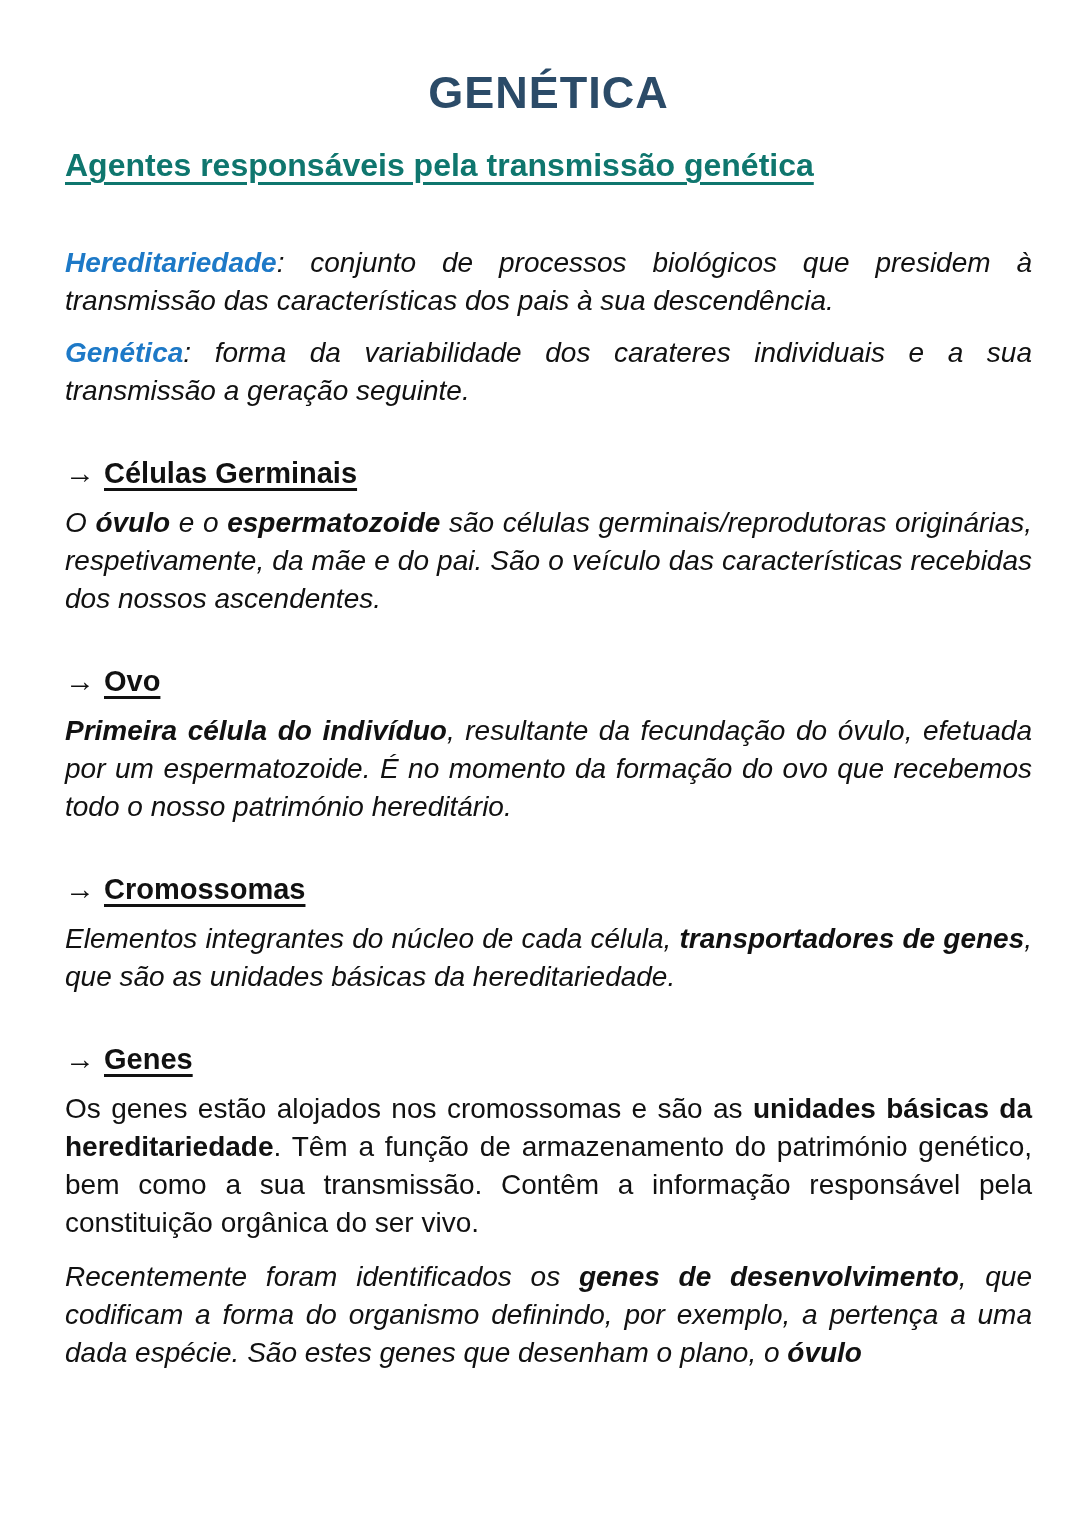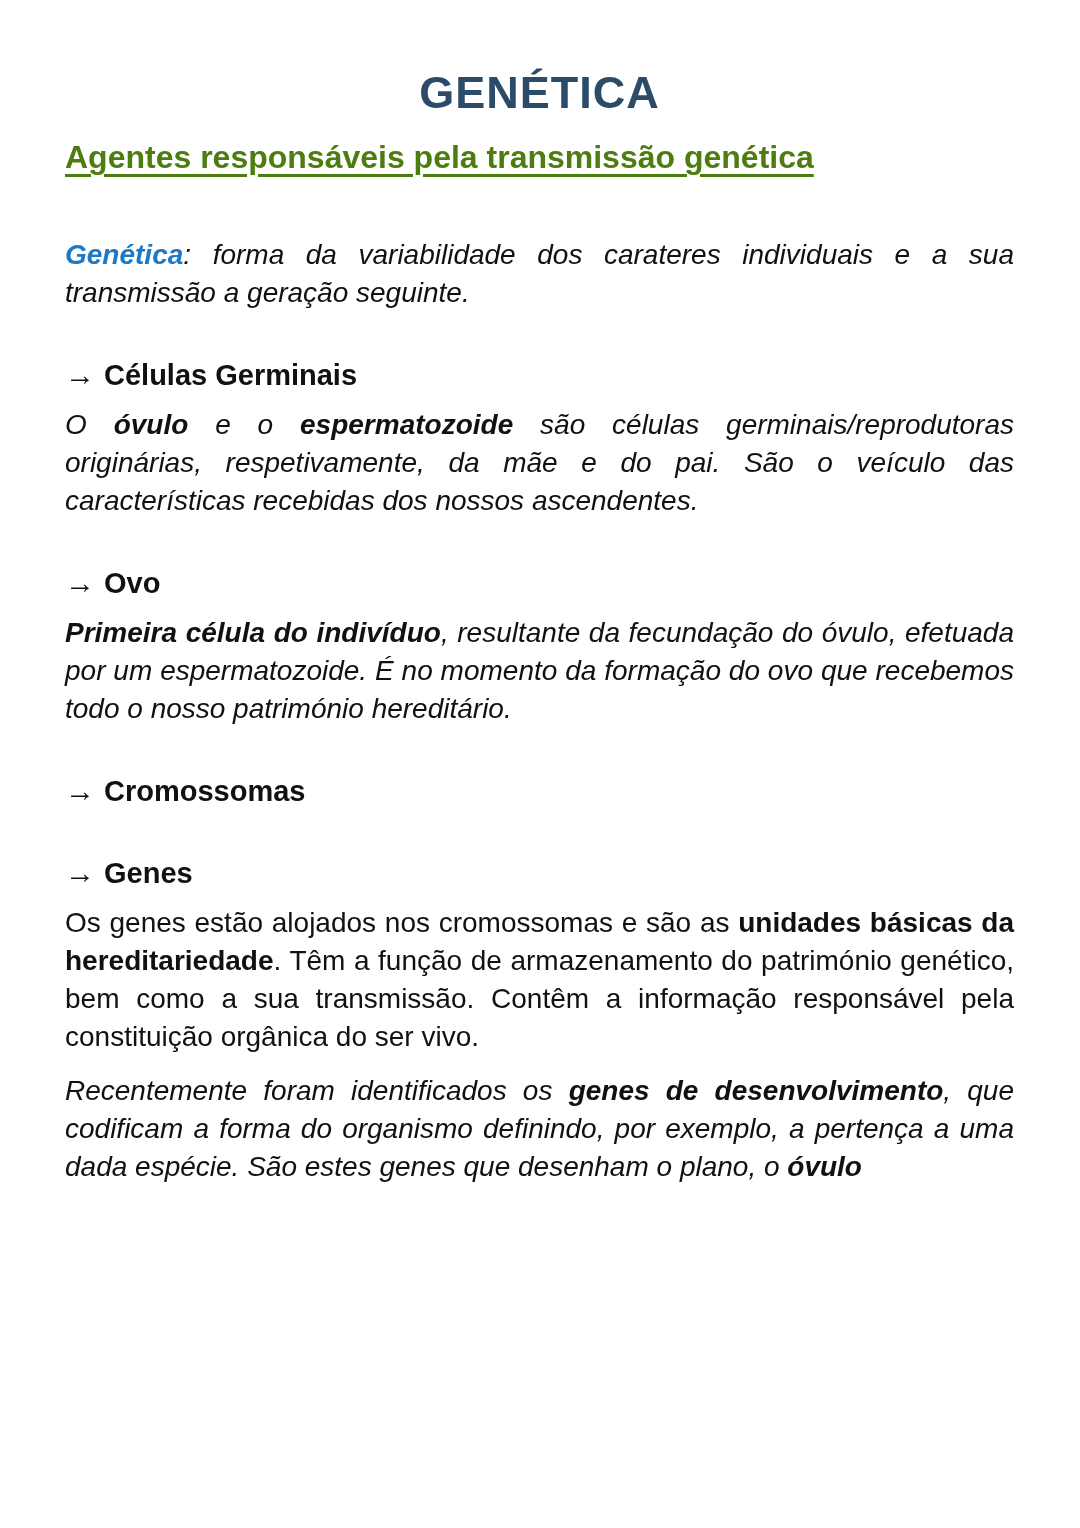--- a/index.html
+++ b/index.html
@@ -1,41 +1,41 @@
 <!DOCTYPE html>
 <html lang="pt"><head>
 <meta charset="utf-8">
 <style>
   html, body { margin: 0; padding: 0; background: #ffffff; }
   .page {
     position: relative;
     width: 1080px;
     height: 1528px;
     box-sizing: border-box;
-    padding: 68px 66px 0 65px;
+    padding: 68px 48px 0 65px;
     background: #ffffff;
     font-family: "Liberation Sans", sans-serif;
     color: #111111;
     overflow: hidden;
   }
   .title {
     margin: 0;
     text-align: center;
     font-size: 45px;
     line-height: 50px;
     font-weight: bold;
     letter-spacing: 1px;
     color: #2b4b68;
   }
   .main-heading {
-    margin: 18px 0 0 0;
+    margin: 26px 0 0 0;
     font-size: 32px;
     line-height: 42px;
     font-weight: bold;
-    color: #4d7c0f;
+    color: #0f766e;
     text-decoration: underline;
     text-decoration-thickness: 3px;
     text-underline-offset: 6px;
   }
   .defs { margin-top: 58px; }
   .def {
     margin: 0 0 14px 0;
     font-style: italic;
     font-size: 28px;
     line-height: 38px;
@@ -50,20 +50,21 @@
     line-height: 38px;
     font-weight: bold;
     color: #111111;
   }
   .sec-h .arrow {
     font-weight: normal;
     font-size: 30px;
     margin-right: 9px;
   }
   .sec-h .sec-title {
+    text-decoration: underline;
     text-decoration-thickness: 2.5px;
     text-underline-offset: 5px;
   }
   .para {
     margin: 0 0 16px 0;
     font-size: 28px;
     line-height: 38px;
     text-align: justify;
   }
   .para:last-child { margin-bottom: 0; font-style: italic; }
@@ -72,35 +73,37 @@
 </head>
 <body>
 
 <div class="page">
 
   <h1 class="title">GENÉTICA</h1>
 
   <h2 class="main-heading">Agentes responsáveis pela transmissão genética</h2>
 
   <div class="defs">
+    <p class="def"><span class="term">Hereditariedade</span><span>: conjunto de processos biológicos que presidem à transmissão das características dos pais à sua descendência.</span></p>
     <p class="def"><span class="term">Genética</span><span>: forma da variabilidade dos carateres individuais e a sua transmissão a geração seguinte.</span></p>
   </div>
 
   <section class="section">
     <h3 class="sec-h"><span class="arrow">→</span><span class="sec-title">Células Germinais</span></h3>
     <p class="para"><span>O </span><span class="b">óvulo</span><span> e o </span><span class="b">espermatozoide</span><span> são células germinais/reprodutoras originárias, respetivamente, da mãe e do pai. São o veículo das características recebidas dos nossos ascendentes.</span></p>
   </section>
 
   <section class="section">
     <h3 class="sec-h"><span class="arrow">→</span><span class="sec-title">Ovo</span></h3>
     <p class="para"><span class="b">Primeira célula do indivíduo</span><span>, resultante da fecundação do óvulo, efetuada por um espermatozoide. É no momento da formação do ovo que recebemos todo o nosso património hereditário.</span></p>
   </section>
 
   <section class="section">
     <h3 class="sec-h"><span class="arrow">→</span><span class="sec-title">Cromossomas</span></h3>
+    <p class="para"><span>Elementos integrantes do núcleo de cada célula, </span><span class="b">transportadores de genes</span><span>, que são as unidades básicas da hereditariedade.</span></p>
   </section>
 
   <section class="section">
     <h3 class="sec-h"><span class="arrow">→</span><span class="sec-title">Genes</span></h3>
     <p class="para"><span>Os genes estão alojados nos cromossomas e são as </span><span class="b">unidades básicas da hereditariedade</span><span>. Têm a função de armazenamento do património genético, bem como a sua transmissão. Contêm a informação responsável pela constituição orgânica do ser vivo.</span></p>
     <p class="para"><span>Recentemente foram identificados os </span><span class="b">genes de desenvolvimento</span><span>, que codificam a forma do organismo definindo, por exemplo, a pertença a uma dada espécie. São estes genes que desenham o plano, o </span><span class="b">óvulo</span></p>
   </section>
 
 </div>
 

